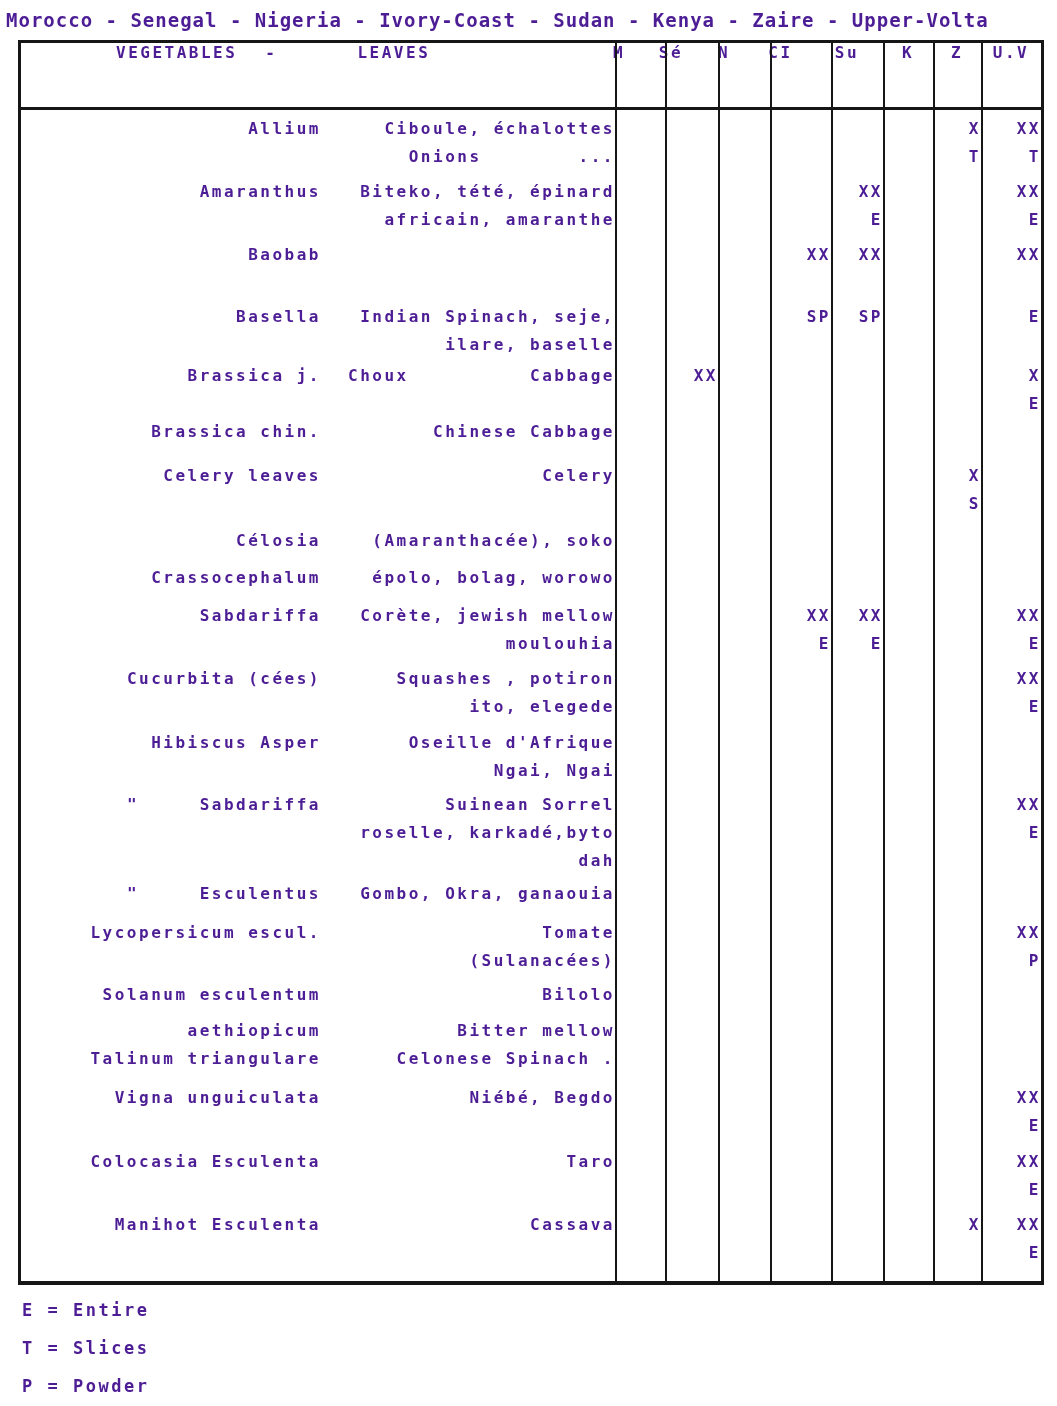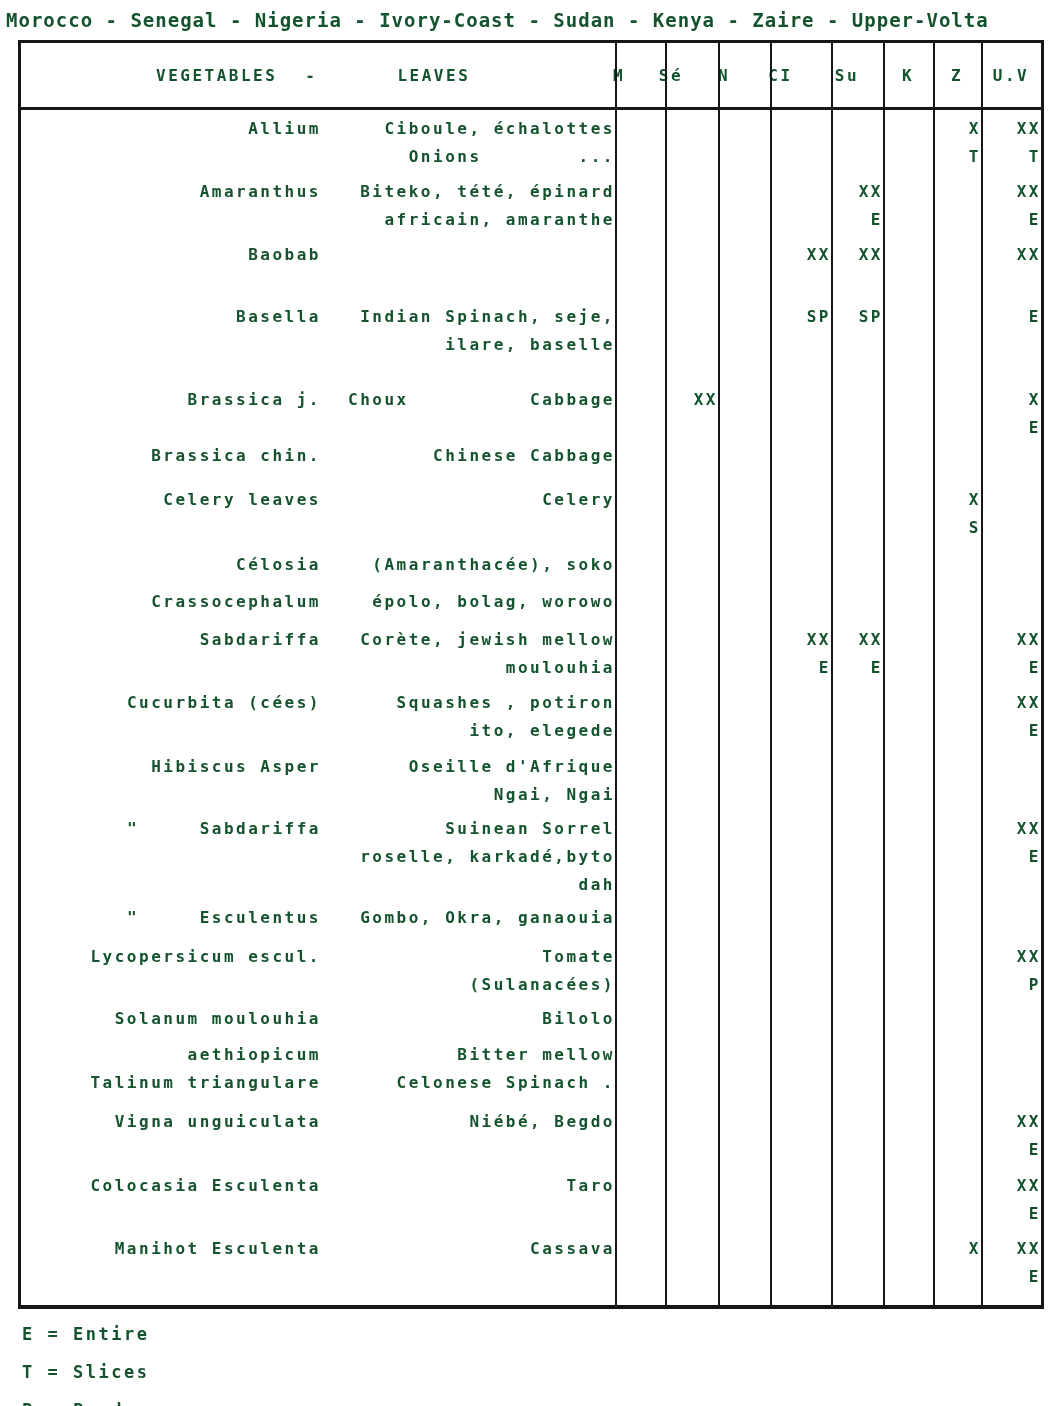--- a/index.html
+++ b/index.html
@@ -1,20 +1,20 @@
 <!DOCTYPE html>
 <html><head>
 <meta charset="utf-8">
 <style>
   html,body{margin:0;padding:0;background:#e8e8e4;}
   .page{
     position:relative;
     width:1057px;height:1406px;
     background:#ffffff;
-    color:#14532d;
+    color:#4c1d95;
     font-family:"DejaVu Sans Mono", monospace;
     font-weight:700;
     overflow:hidden;
   }
   .title{
     margin:9px 0 0 6px;
     font-size:19px;
     letter-spacing:1px;
     white-space:pre;
   }
@@ -23,24 +23,24 @@
     margin:9px 0 0 18px;
     width:1020px;
     border:3px solid #161616;
     border-bottom-width:4px;
     background:#fff;
   }
   .vline{position:absolute;top:0;bottom:0;width:2px;background:#161616;}
   .v0{left:594px}.v1{left:644px}.v2{left:697px}.v3{left:749px}
   .v4{left:810px}.v5{left:862px}.v6{left:912px}.v7{left:960px}
   .thead{
-    display:flex;align-items:center;
+    display:flex;align-items:flex-start;
     height:64px;
     border-bottom:3px solid #161616;
-    font-size:16px;letter-spacing:2.5px;padding-left:40px;
+    font-size:16px;letter-spacing:2.5px;
   }
   .head-left{width:594px;box-sizing:border-box;padding-left:95px;display:flex;}
   .head-sep{margin-left:28px;}
   .head-leaves{margin-left:80px;}
   .hcell{text-align:center;box-sizing:border-box;}
   .hc0{width:50px}.hc1{width:54px}.hc2{width:52px}.hc3{width:61px}
   .hc4{width:72px}.hc5{width:50px}.hc6{width:48px}.hc7{width:60px}
   .tbody{padding-bottom:14px;}
   .row{
     display:grid;
@@ -49,21 +49,21 @@
   }
   .cell{white-space:pre-wrap;line-height:28px;overflow:visible;}
   .cell.name{padding-left:10px;}
   .cell.leaves{padding-left:7px;}
   .cell.mark{padding-left:13px;}
   
   .row:nth-child(1){margin-top:5px}
   .row:nth-child(2){margin-top:7px}
   .row:nth-child(3){margin-top:7px}
   .row:nth-child(4){margin-top:34px}
-  .row:nth-child(5){margin-top:27px}
+  .row:nth-child(5){margin-top:3px}
   .row:nth-child(6){margin-top:0px}
   .row:nth-child(7){margin-top:16px}
   .row:nth-child(8){margin-top:9px}
   .row:nth-child(9){margin-top:9px}
   .row:nth-child(10){margin-top:10px}
   .row:nth-child(11){margin-top:7px}
   .row:nth-child(12){margin-top:8px}
   .row:nth-child(13){margin-top:6px}
   .row:nth-child(14){margin-top:5px}
   .row:nth-child(15){margin-top:11px}
@@ -307,21 +307,21 @@
           <div class="cell mark"></div>
           <div class="cell mark"></div>
           <div class="cell mark"></div>
           <div class="cell mark"></div>
           <div class="cell mark"></div>
           <div class="cell mark"></div>
           <div class="cell mark">XX
 P</div>
         </div>
         <div class="row">
-          <div class="cell name">Solanum moulouhia</div>
+          <div class="cell name">Solanum esculentum</div>
           <div class="cell leaves">Bilolo</div>
           <div class="cell mark"></div>
           <div class="cell mark"></div>
           <div class="cell mark"></div>
           <div class="cell mark"></div>
           <div class="cell mark"></div>
           <div class="cell mark"></div>
           <div class="cell mark"></div>
           <div class="cell mark"></div>
         </div>

